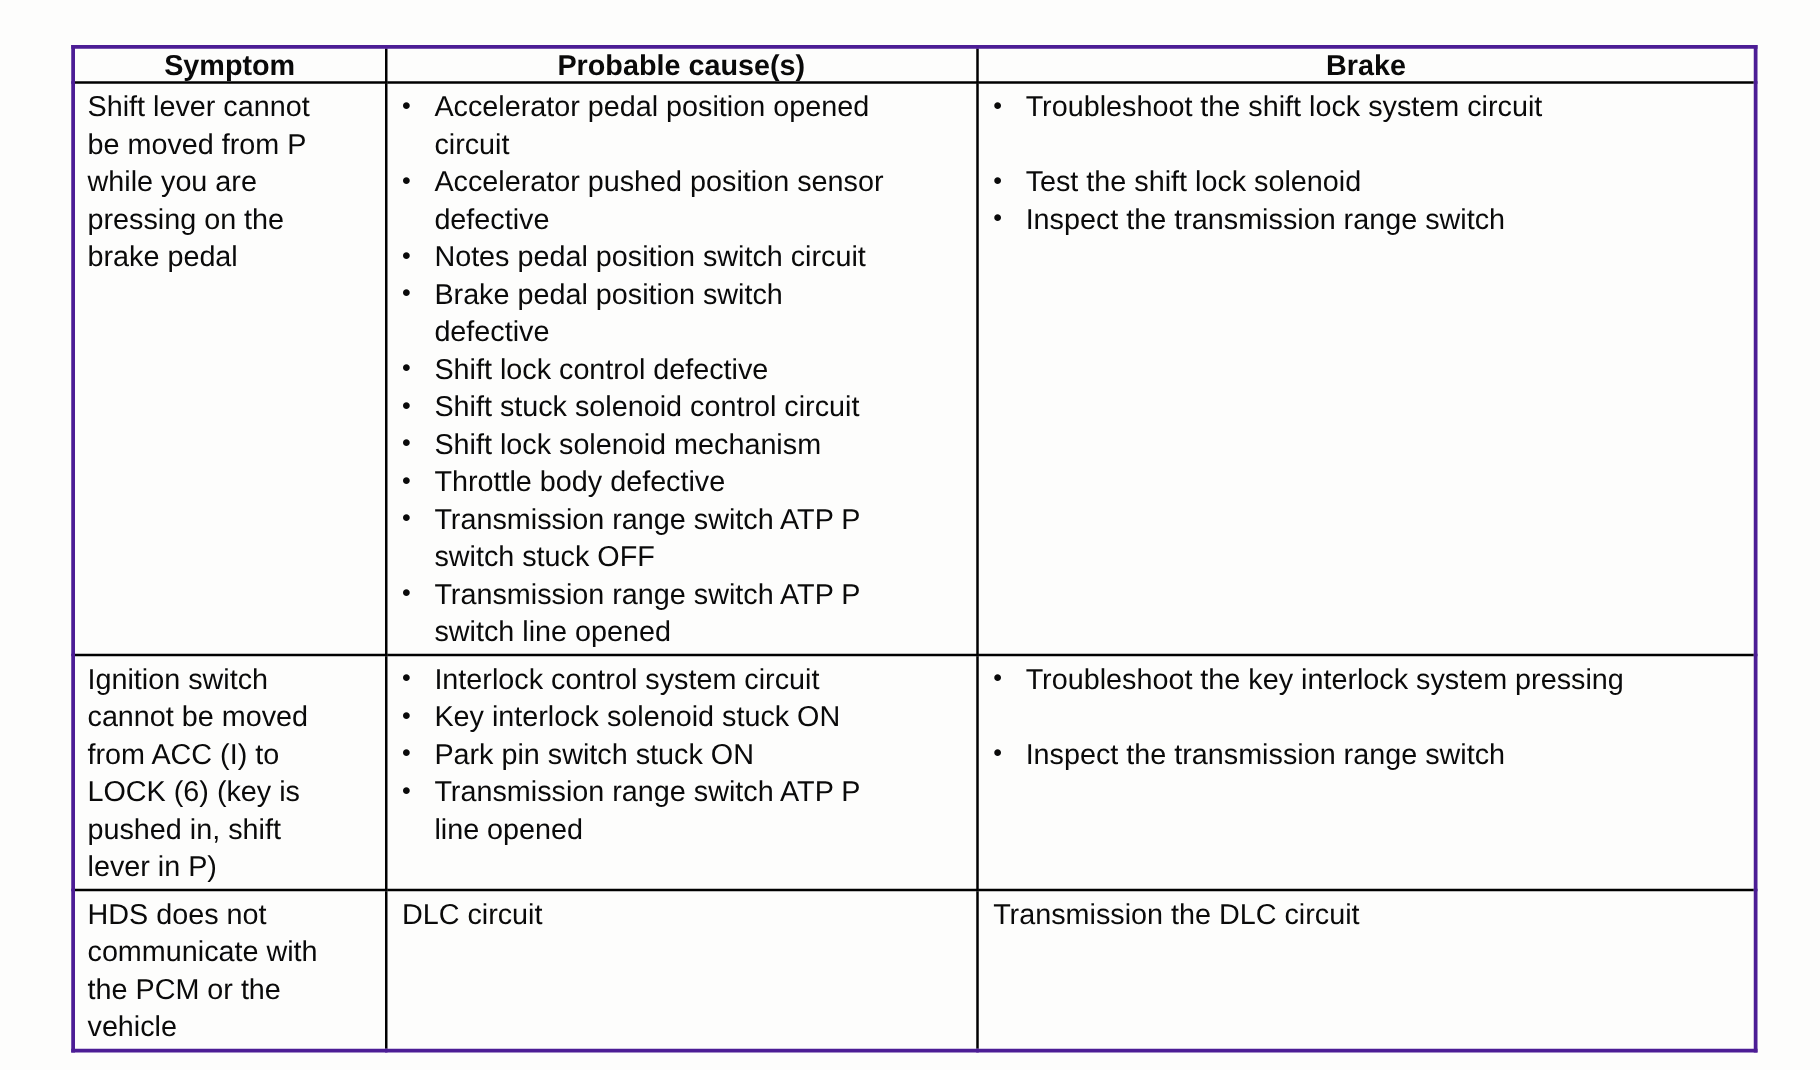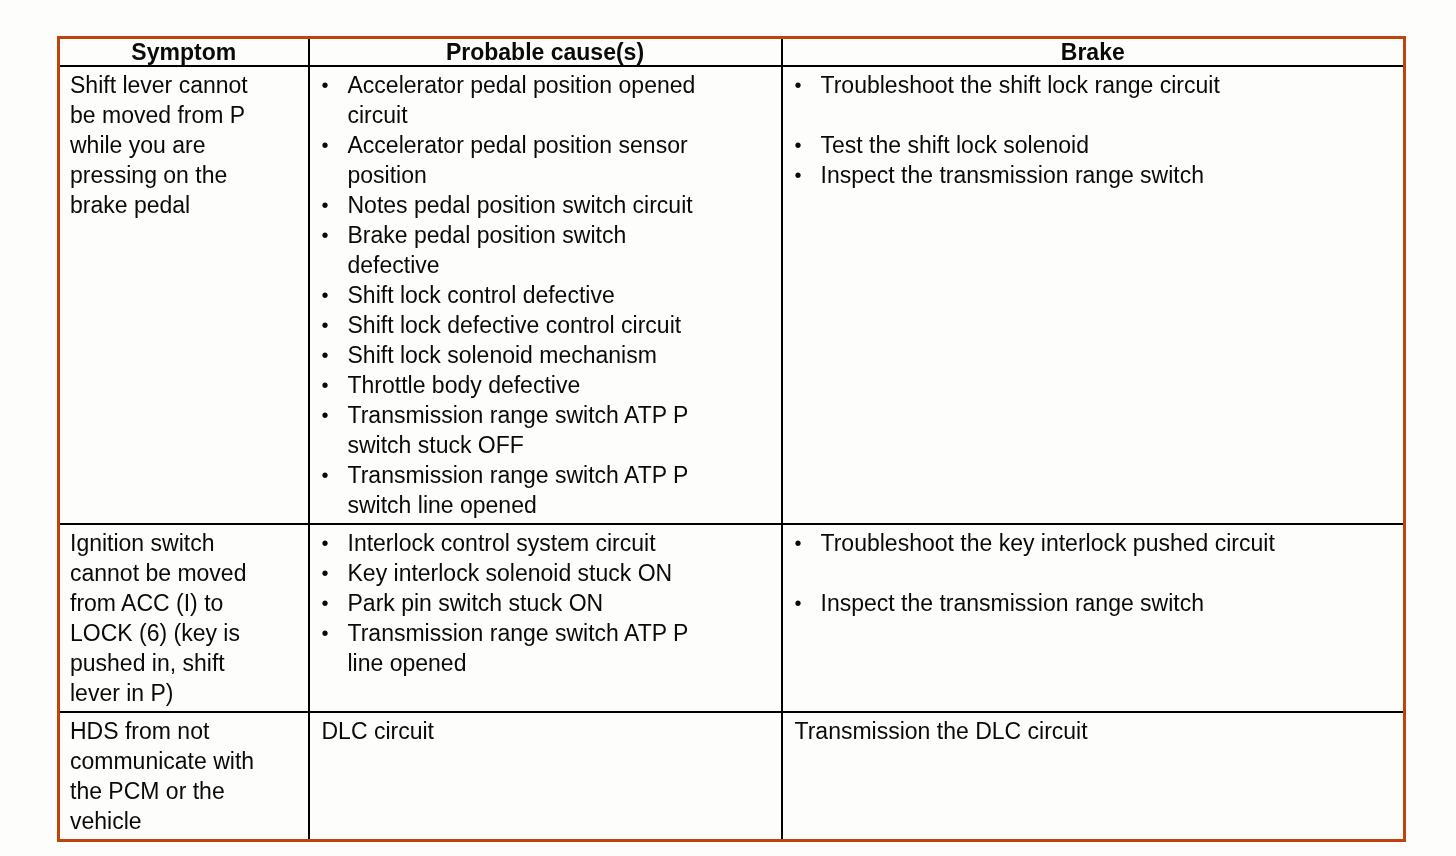--- a/index.html
+++ b/index.html
@@ -18,21 +18,21 @@
     height: 856px;
     overflow: hidden;
   }
   table.troubleshooting {
     position: absolute;
     left: 57px;
     top: 36px;
     width: 1346px;
     border-collapse: collapse;
     table-layout: fixed;
-    border: 3px solid #c2410c;
+    border: 3px solid #4c1d95;
   }
   col.col-symptom { width: 250px; }
   col.col-causes  { width: 473px; }
   col.col-notes   { width: 623px; }
 
   th, td {
     border: 2px solid #000;
     vertical-align: top;
     overflow: hidden;
   }
@@ -93,37 +93,37 @@
           <td class="symptom-cell">
             <div>Shift lever cannot be moved from P while you are pressing on the brake pedal</div>
           </td>
           <td class="causes-cell">
             <div class="item bulleted">
               <span class="bullet">•</span>
               <span class="item-text">Accelerator pedal position opened circuit</span>
             </div>
             <div class="item bulleted">
               <span class="bullet">•</span>
-              <span class="item-text">Accelerator pedal position sensor position</span>
+              <span class="item-text">Accelerator pushed position sensor defective</span>
             </div>
             <div class="item bulleted">
               <span class="bullet">•</span>
               <span class="item-text">Notes pedal position switch circuit</span>
             </div>
             <div class="item bulleted">
               <span class="bullet">•</span>
               <span class="item-text">Brake pedal position switch defective</span>
             </div>
             <div class="item bulleted">
               <span class="bullet">•</span>
               <span class="item-text">Shift lock control defective</span>
             </div>
             <div class="item bulleted">
               <span class="bullet">•</span>
-              <span class="item-text">Shift lock defective control circuit</span>
+              <span class="item-text">Shift stuck solenoid control circuit</span>
             </div>
             <div class="item bulleted">
               <span class="bullet">•</span>
               <span class="item-text">Shift lock solenoid mechanism</span>
             </div>
             <div class="item bulleted">
               <span class="bullet">•</span>
               <span class="item-text">Throttle body defective</span>
             </div>
             <div class="item bulleted">
@@ -131,21 +131,21 @@
               <span class="item-text">Transmission range switch ATP P switch stuck OFF</span>
             </div>
             <div class="item bulleted">
               <span class="bullet">•</span>
               <span class="item-text">Transmission range switch ATP P switch line opened</span>
             </div>
           </td>
           <td class="notes-cell">
             <div class="item bulleted">
               <span class="bullet">•</span>
-              <span class="item-text">Troubleshoot the shift lock range circuit</span>
+              <span class="item-text">Troubleshoot the shift lock system circuit</span>
             </div>
             <div class="item bulleted gap-before">
               <span class="bullet">•</span>
               <span class="item-text">Test the shift lock solenoid</span>
             </div>
             <div class="item bulleted">
               <span class="bullet">•</span>
               <span class="item-text">Inspect the transmission range switch</span>
             </div>
           </td>
@@ -168,31 +168,31 @@
               <span class="item-text">Park pin switch stuck ON</span>
             </div>
             <div class="item bulleted">
               <span class="bullet">•</span>
               <span class="item-text">Transmission range switch ATP P line opened</span>
             </div>
           </td>
           <td class="notes-cell">
             <div class="item bulleted">
               <span class="bullet">•</span>
-              <span class="item-text">Troubleshoot the key interlock pushed circuit</span>
+              <span class="item-text">Troubleshoot the key interlock system pressing</span>
             </div>
             <div class="item bulleted gap-before">
               <span class="bullet">•</span>
               <span class="item-text">Inspect the transmission range switch</span>
             </div>
           </td>
         </tr>
         <tr class="row-2">
           <td class="symptom-cell">
-            <div>HDS from not communicate with the PCM or the vehicle</div>
+            <div>HDS does not communicate with the PCM or the vehicle</div>
           </td>
           <td class="causes-cell">
             <div class="item plain-text">DLC circuit</div>
           </td>
           <td class="notes-cell">
             <div class="item plain-text">Transmission the DLC circuit</div>
           </td>
         </tr>
       </tbody>
   </table>

